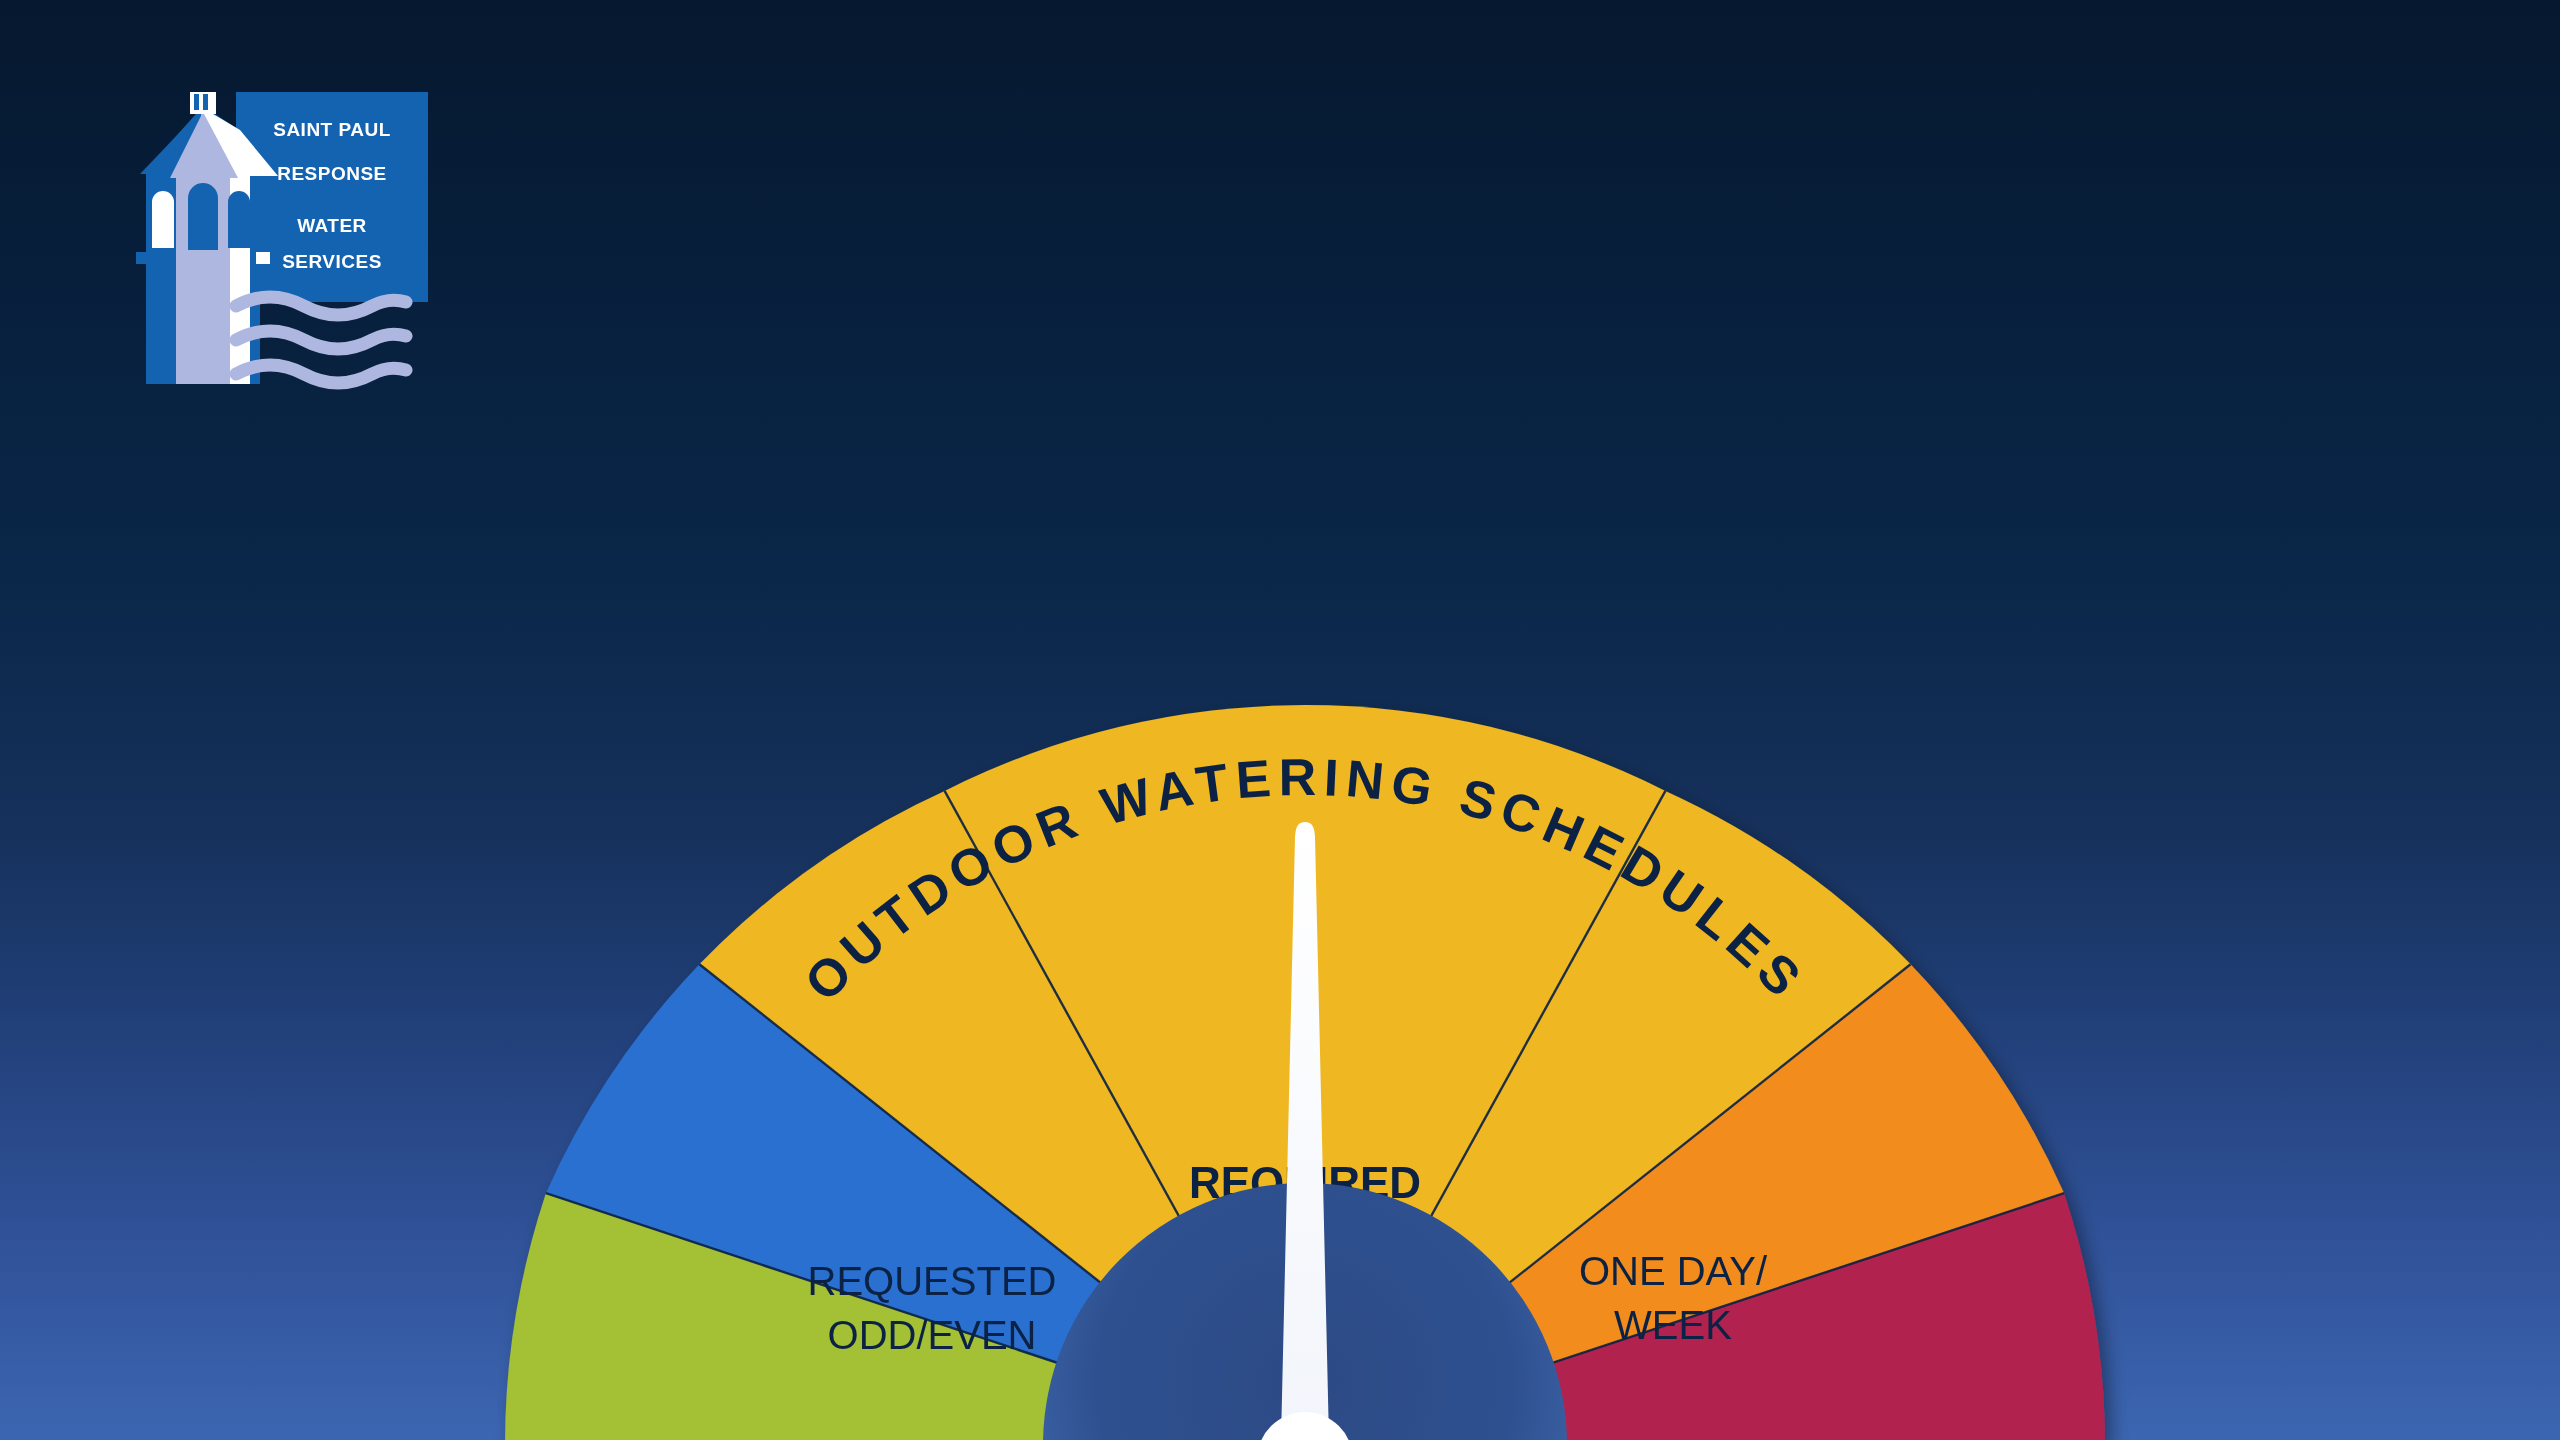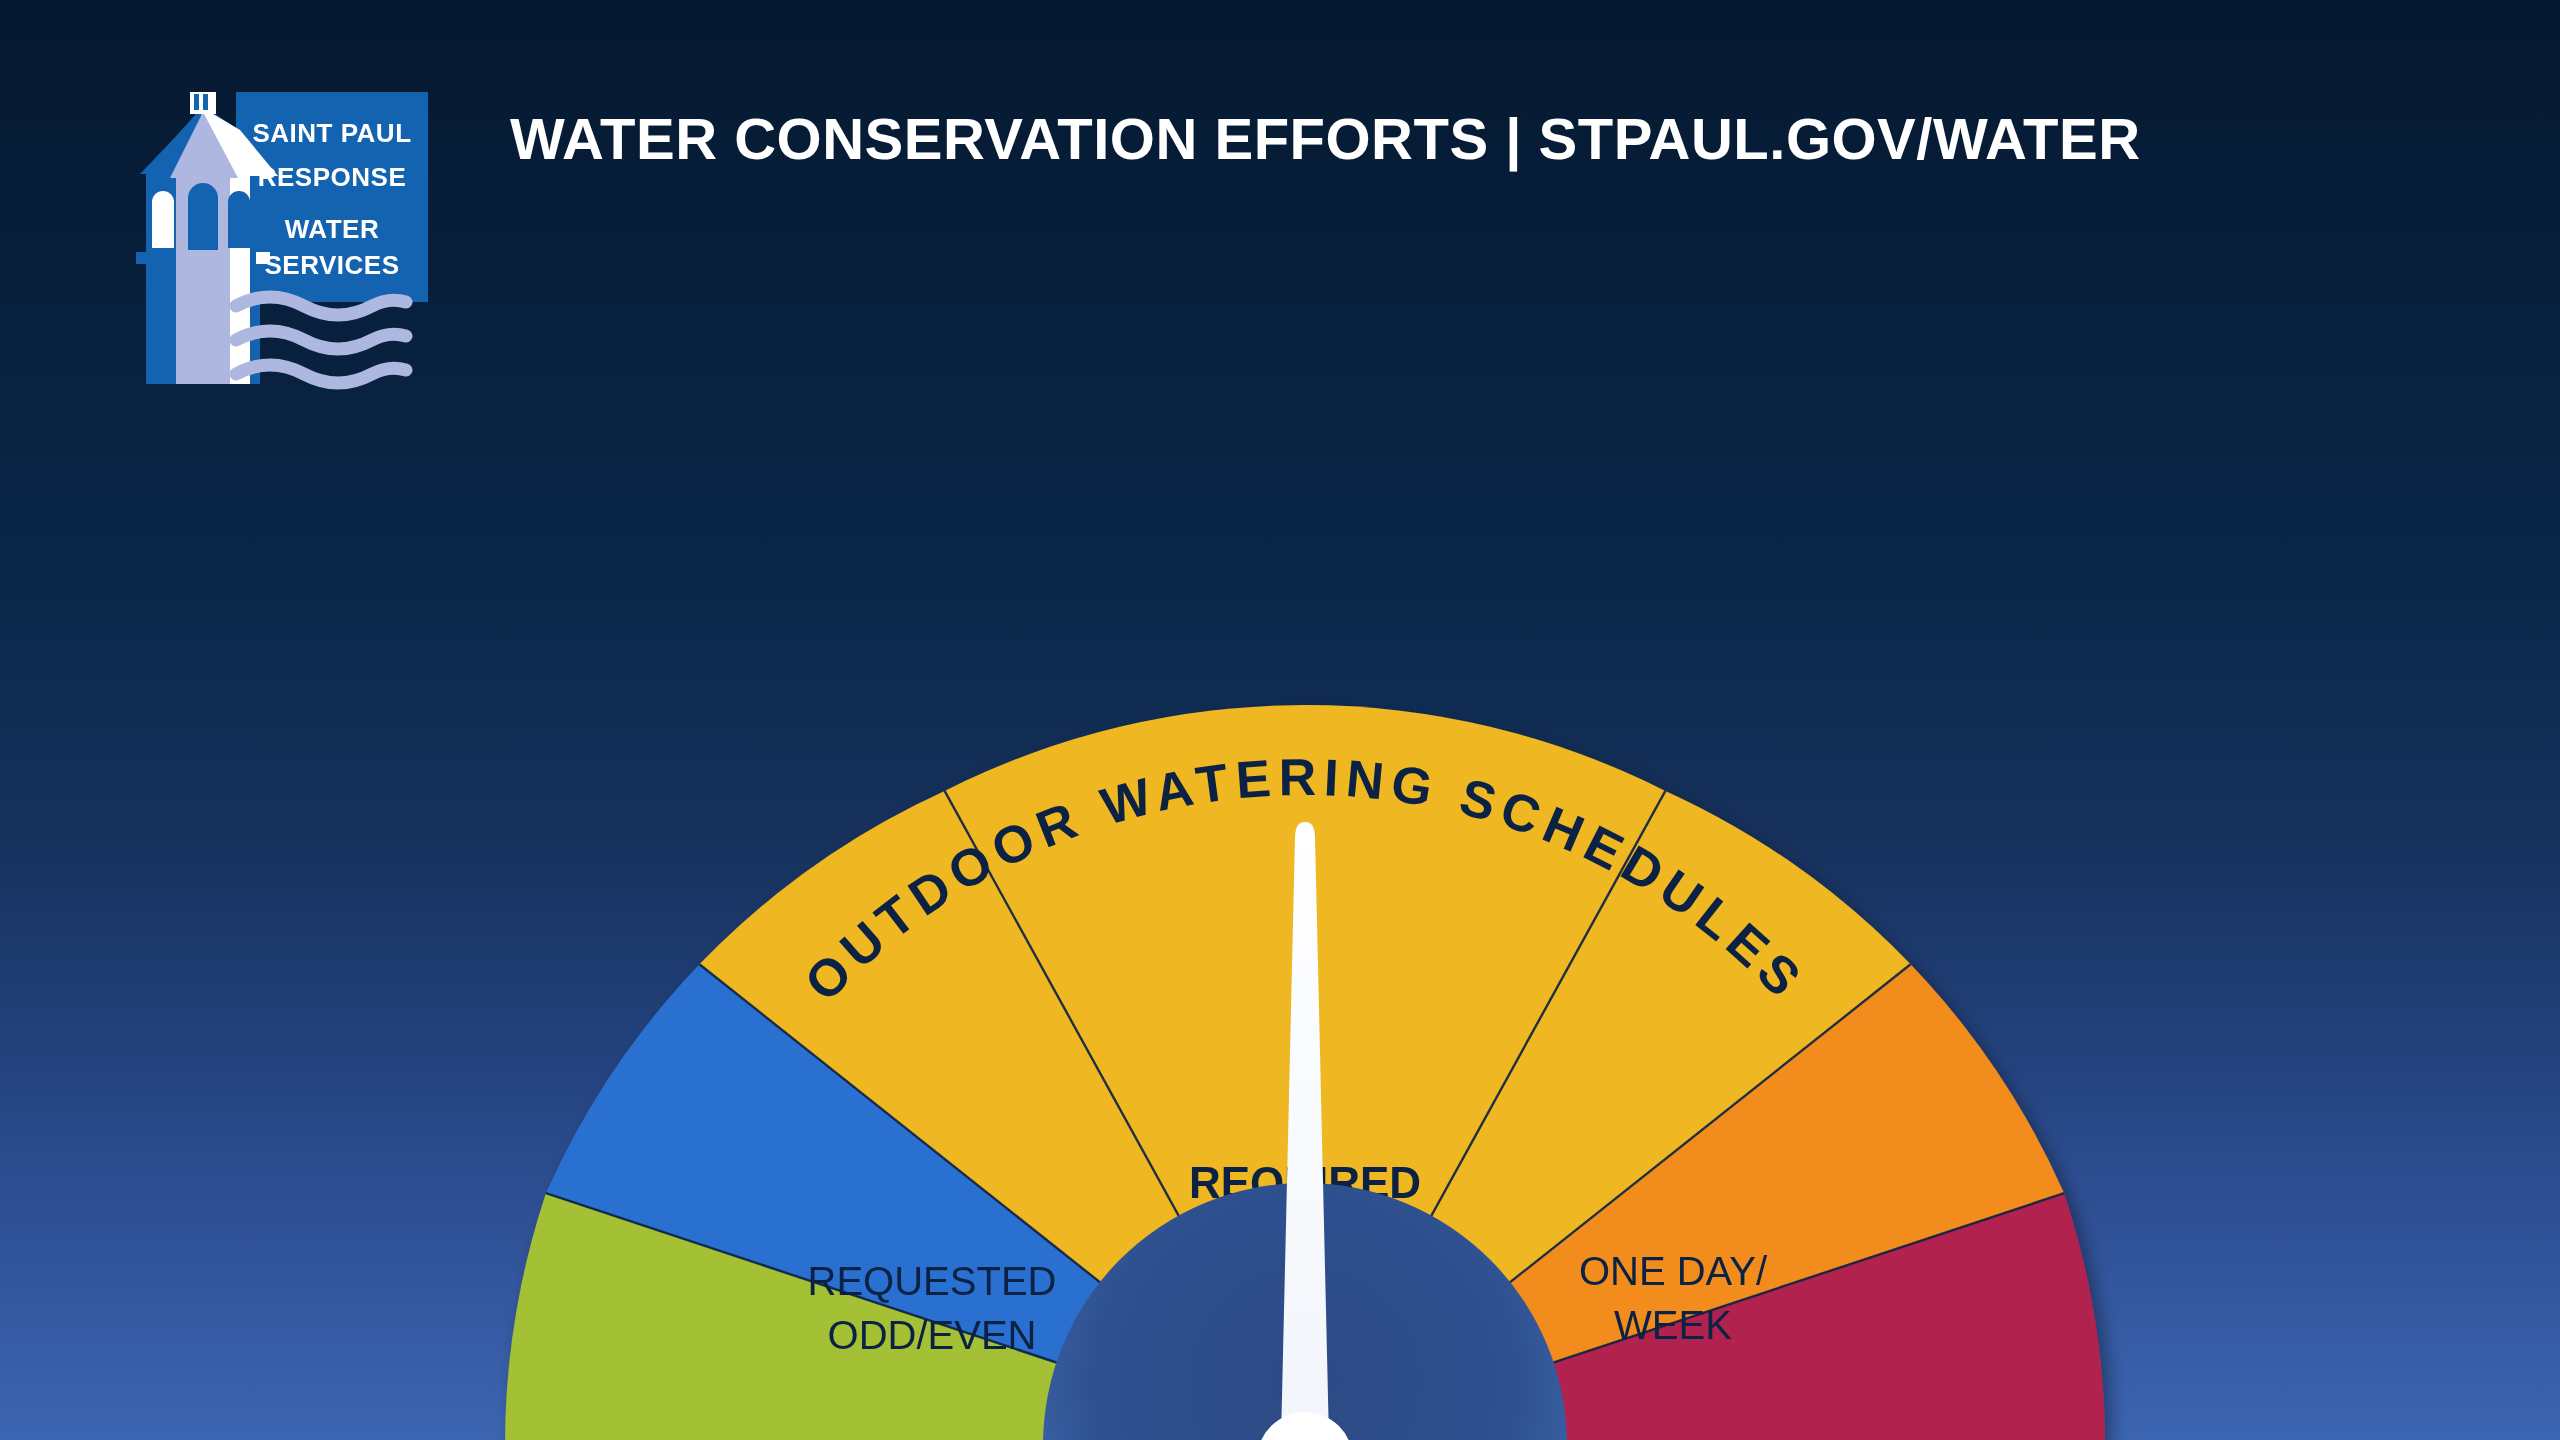--- a/index.html
+++ b/index.html
@@ -47,21 +47,21 @@
     height: 210px;
     background: #1463B0;
   }
   .logo-word {
     position: absolute;
     left: 108px;
     width: 192px;
     text-align: center;
     color: #ffffff;
     font-weight: bold;
-    font-size: 26px;
+    font-size: 19px;
     letter-spacing: 0.5px;
     line-height: 1;
   }
   .lw0 { top: 28px; }
   .lw1 { top: 72px; }
   .lw2 { top: 124px; }
   .lw3 { top: 160px; }
 
   #tower-svg {
     position: absolute;
@@ -171,21 +171,20 @@
         </g>
       </svg>
 
       <div class="logo-word lw0">SAINT PAUL</div>
       <div class="logo-word lw1">RESPONSE</div>
       <div class="logo-word lw2">WATER</div>
       <div class="logo-word lw3">SERVICES</div>
     </div>
 
     <div id="title-block">
-      <div id="sub-title">WATER CONSERVATION EFFORTS | STPAUL.GOV/WATER</div>
     </div>
   </div>
 
   <div id="gauge-wrap">
     <svg id="gauge-svg" viewBox="0 0 2560 1010">
       <defs>
         <filter id="segShadow" x="-25%" y="-25%" width="160%" height="160%">
           <feDropShadow dx="7" dy="9" stdDeviation="9" flood-color="#000000" flood-opacity="0.38"></feDropShadow>
         </filter>
         <radialGradient id="hubGrad" cx="50%" cy="38%" r="72%">

